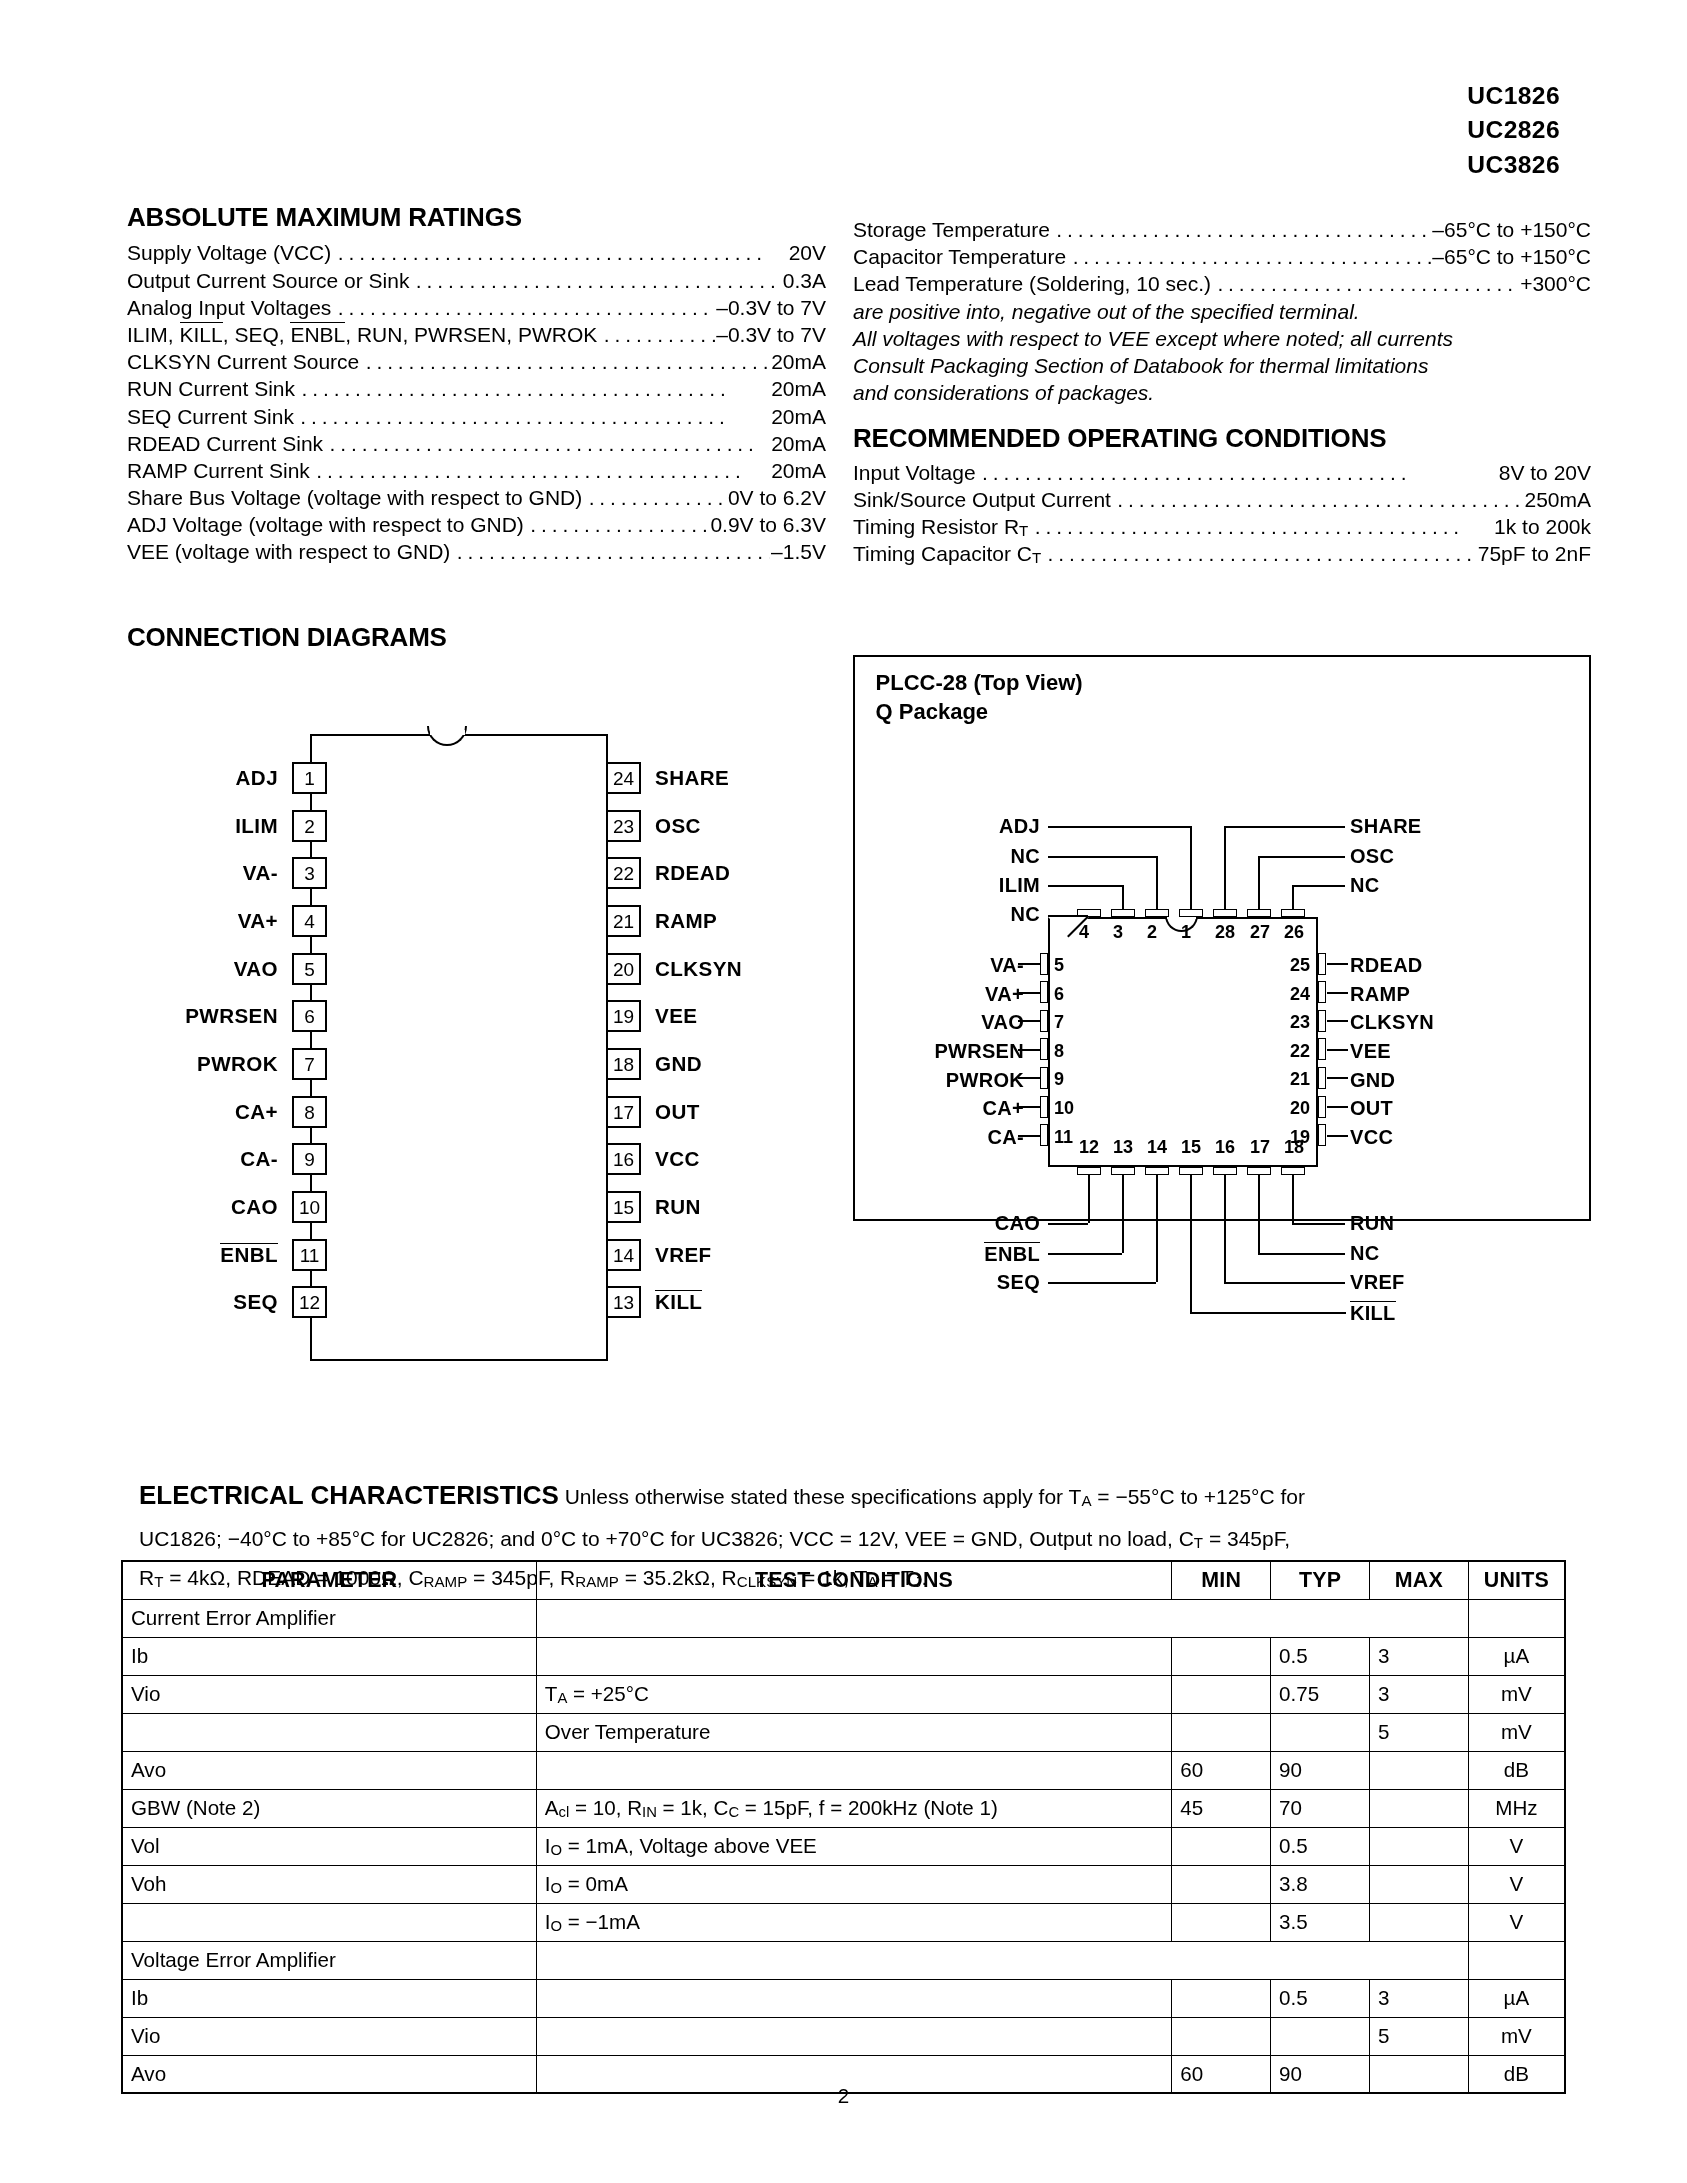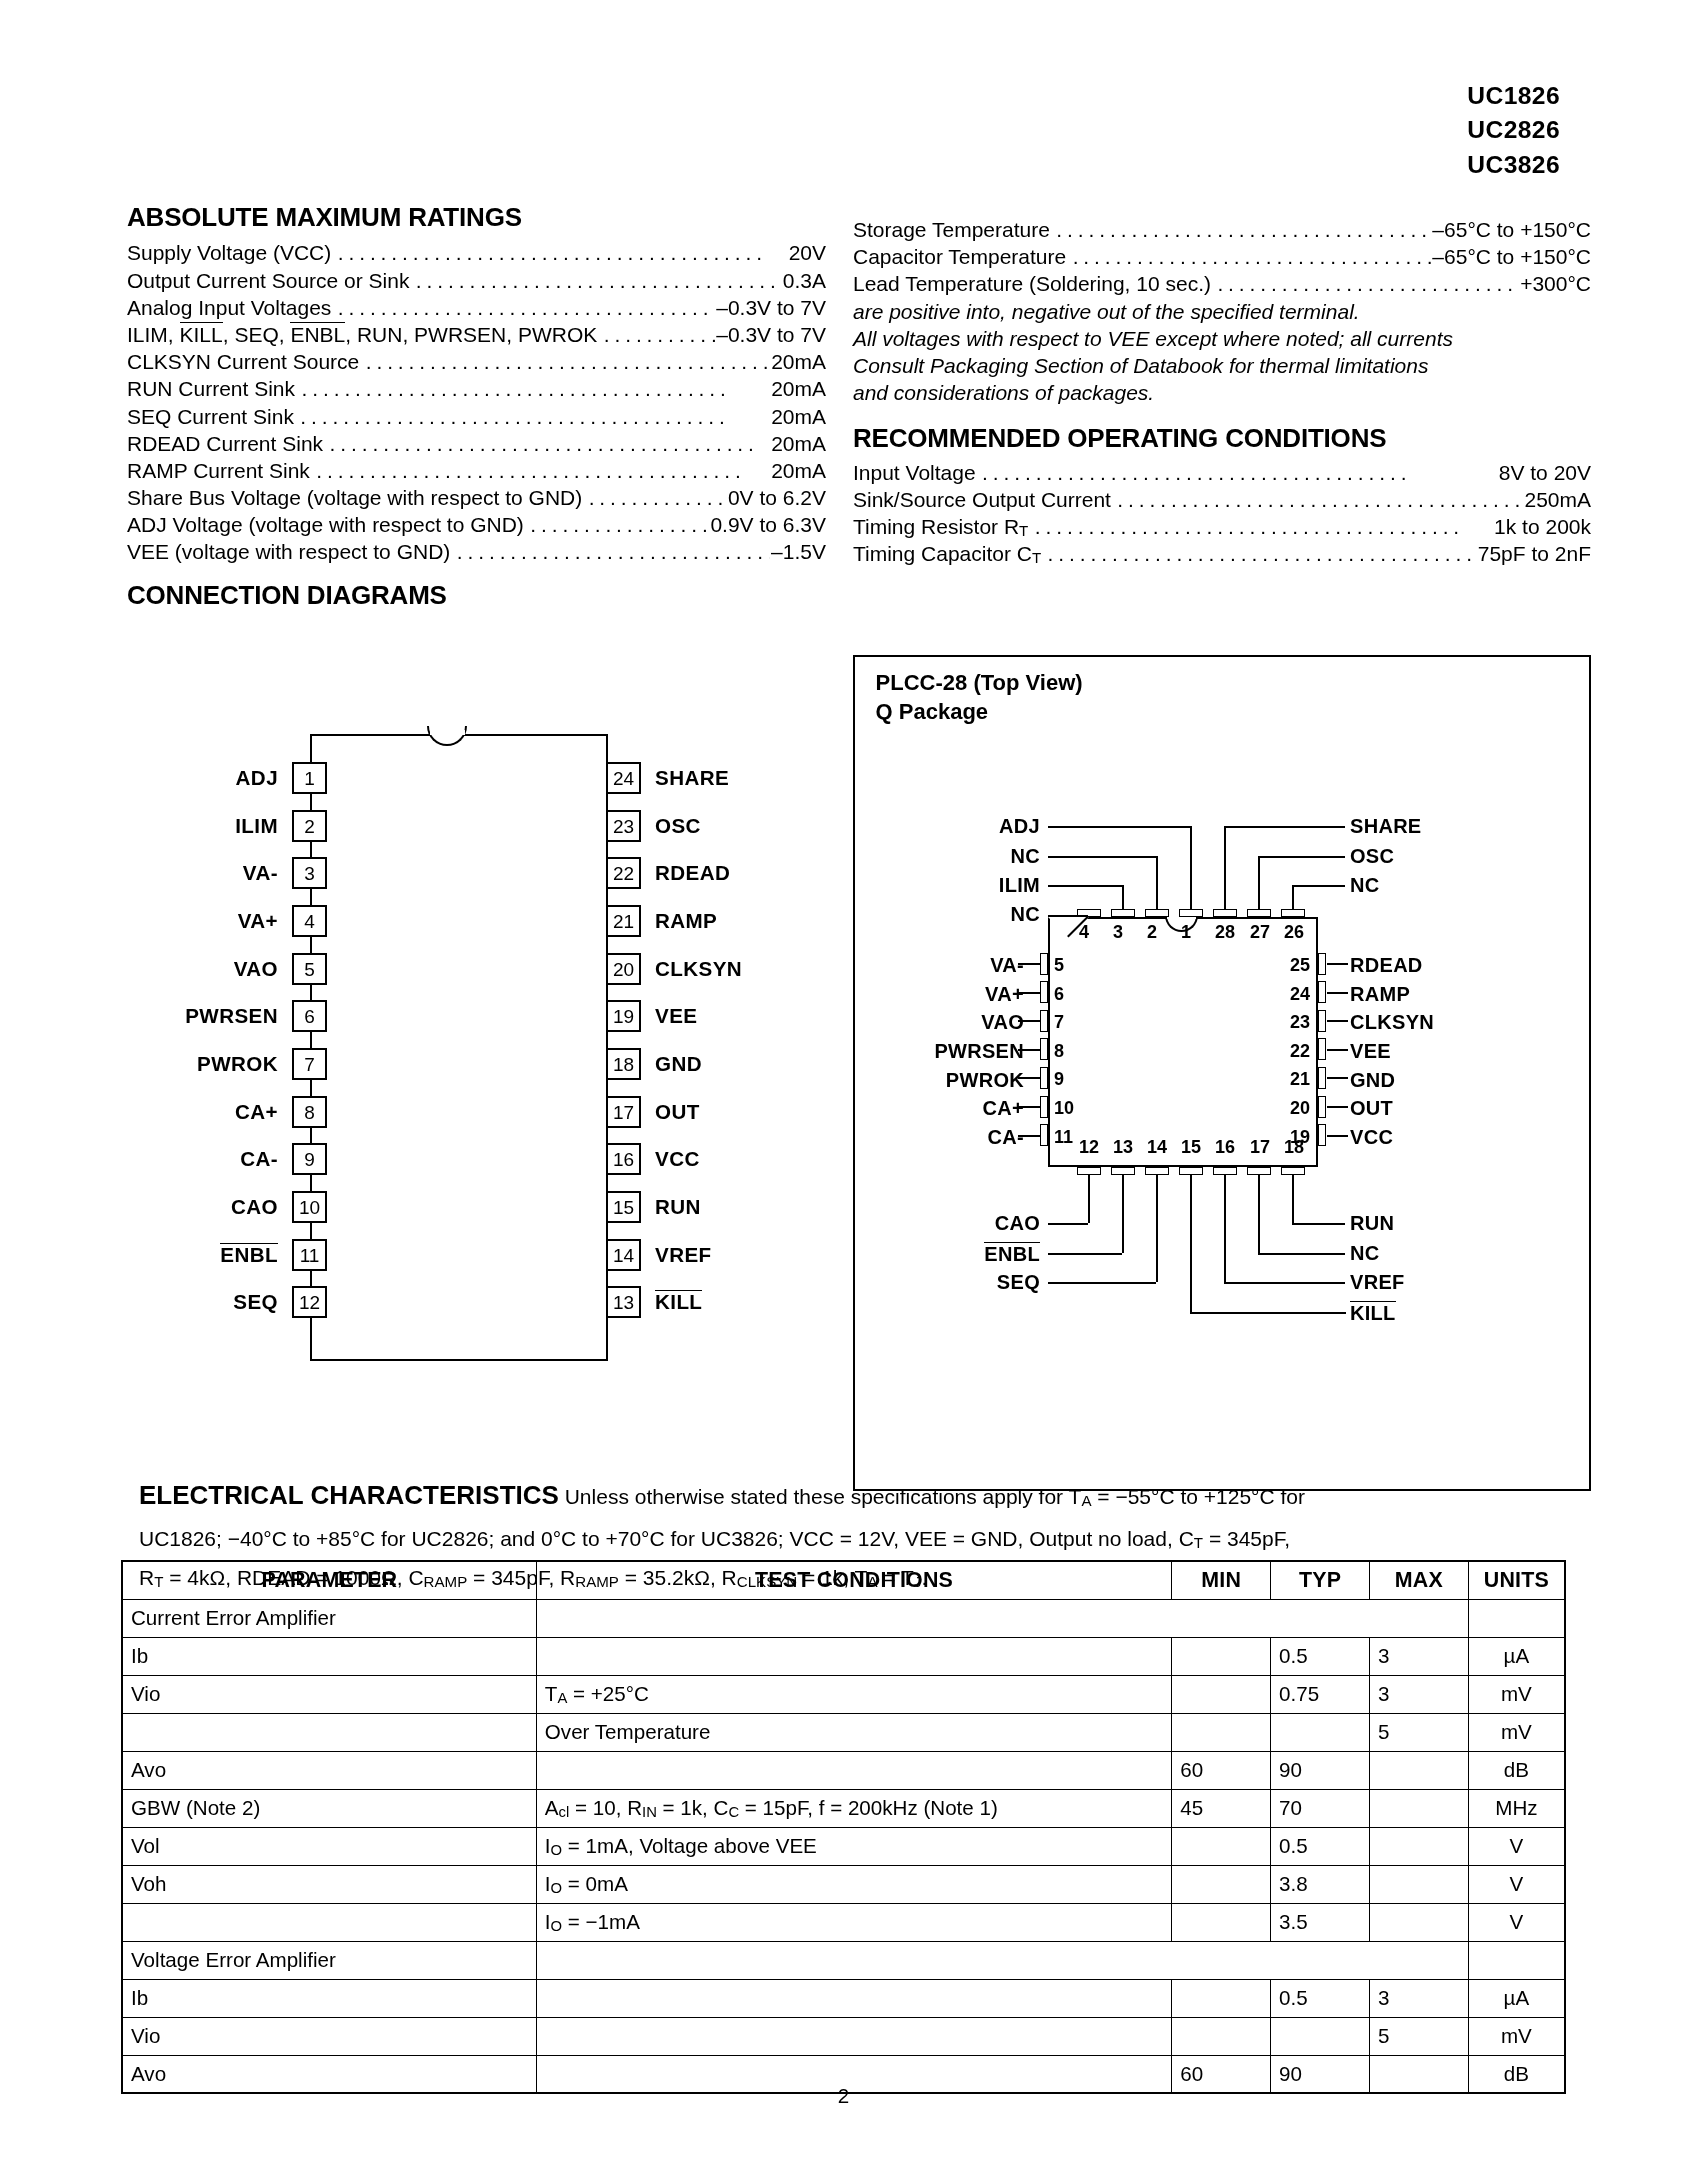--- a/index.html
+++ b/index.html
@@ -40,26 +40,26 @@
     letter-spacing:4.9px; font-size:21px;
     color:#000; white-space:nowrap; min-width:8px;
   }
   .spec-line .val { flex:0 0 auto; }
   .ital { font-style:italic; font-size:21px; line-height:1.295; }
   .ovl { border-top:1.6px solid #000; display:inline-block; line-height:1.0; padding-top:0.8px;}
   .sec-h.ratings { margin-bottom:6.4px; }
   .sec-h.roc { margin:16.7px 0 4.8px 0; }
 
   
-  .cd-title { position:absolute; left:127px; top:580px; }
+  .cd-title { position:absolute; left:127px; top:622px; }
   .box {
     position:absolute; border:2.4px solid #000; background:#fff;
   }
   #dipbox { left:121px; top:655px; width:679px; height:734px; }
-  #plccbox { left:853px; top:655px; width:738px; height:836px; }
+  #plccbox { left:853px; top:655px; width:738px; height:566px; }
   .box-h { font-weight:bold; font-size:22px; line-height:1.33; padding:11px 0 0 20.6px; }
 
   
   .dip-body {
     position:absolute; left:310px; top:734px; width:298px; height:627px;
     border:2.4px solid #000; background:#fff;
   }
   .notch {
     position:absolute; left:427px; top:726px; width:40px; height:20px;
     border:2.4px solid #000; border-top:none;

